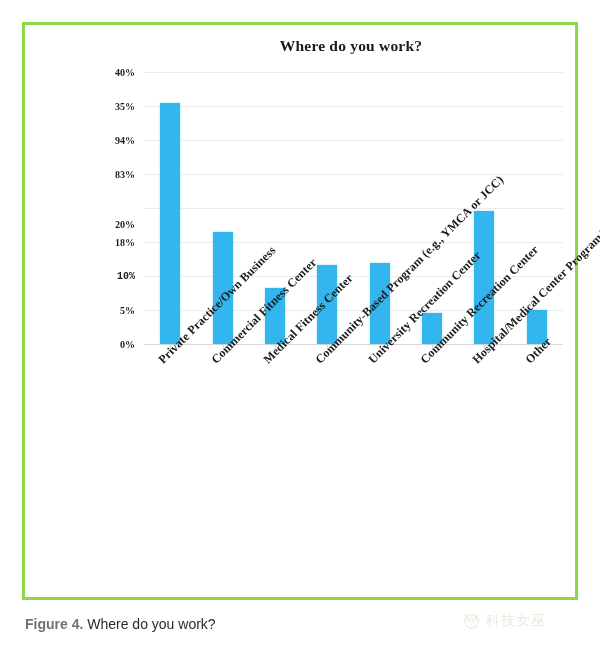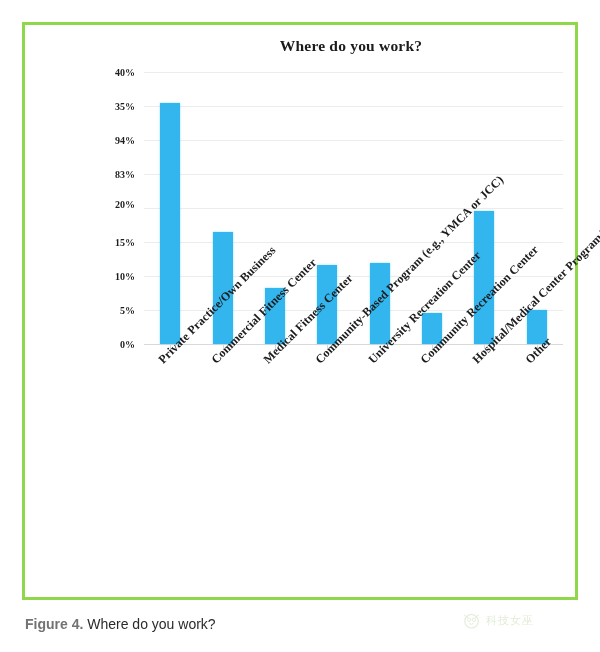--- a/index.html
+++ b/index.html
@@ -152,21 +152,21 @@
     display: flex;
     align-items: center;
     gap: 5px;
     opacity: 0.30;
   }
   #watermark-logo {
     width: 19px;
     height: 19px;
   }
   #watermark-text {
-    font-size: 11px;
+    font-size: 14px;
     color: #9bbf7a;
     letter-spacing: 1px;
     font-family: "DejaVu Sans", sans-serif;
   }
 </style>
 </head>
 <body>
 
 <div id="figure-frame">
   <div id="chart-root">
@@ -177,25 +177,25 @@
 
     <div class="gridline" style="top: 0px;"></div>
         <div class="ytick-label" style="top: 0px;">40%</div>
         <div class="gridline" style="top: 34px;"></div>
         <div class="ytick-label" style="top: 34px; margin-left: 14px;">35%</div>
         <div class="gridline" style="top: 68px;"></div>
         <div class="ytick-label" style="top: 68px;">94%</div>
         <div class="gridline" style="top: 102px;"></div>
         <div class="ytick-label" style="top: 102px;">83%</div>
         <div class="gridline" style="top: 136px;"></div>
-        <div class="ytick-label" style="top: 132px;">20%</div>
+        <div class="ytick-label" style="top: 152px;">20%</div>
         <div class="gridline" style="top: 170px;"></div>
-        <div class="ytick-label" style="top: 170px;">15%</div>
+        <div class="ytick-label" style="top: 170px;">18%</div>
         <div class="gridline" style="top: 204px;"></div>
-        <div class="ytick-label" style="top: 204px;">10%</div>
+        <div class="ytick-label" style="top: 204px; font-family: Liberation Mono, monospace;">10%</div>
         <div class="gridline" style="top: 238px;"></div>
         <div class="ytick-label" style="top: 238px;">5%</div>
         <div class="gridline baseline" style="top: 272px;"></div>
         <div class="ytick-label" style="top: 272px;">0%</div>
         <div class="bar" title="Private Practice/Own Business: 35.4%" style="left: 16.1875px; height: 240.72px; background: rgb(51, 181, 238);"></div>
         <div class="xtick" style="left: 26.1875px;"></div>
         <div class="bar" title="Commercial Fitness Center: 16.5%" style="left: 68.5625px; height: 112.2px; background: rgb(51, 181, 238);"></div>
         <div class="xtick" style="left: 78.5625px;"></div>
         <div class="bar" title="Medical Fitness Center: 8.2%" style="left: 120.938px; height: 55.76px; background: rgb(51, 181, 238);"></div>
         <div class="xtick" style="left: 130.938px;"></div>

